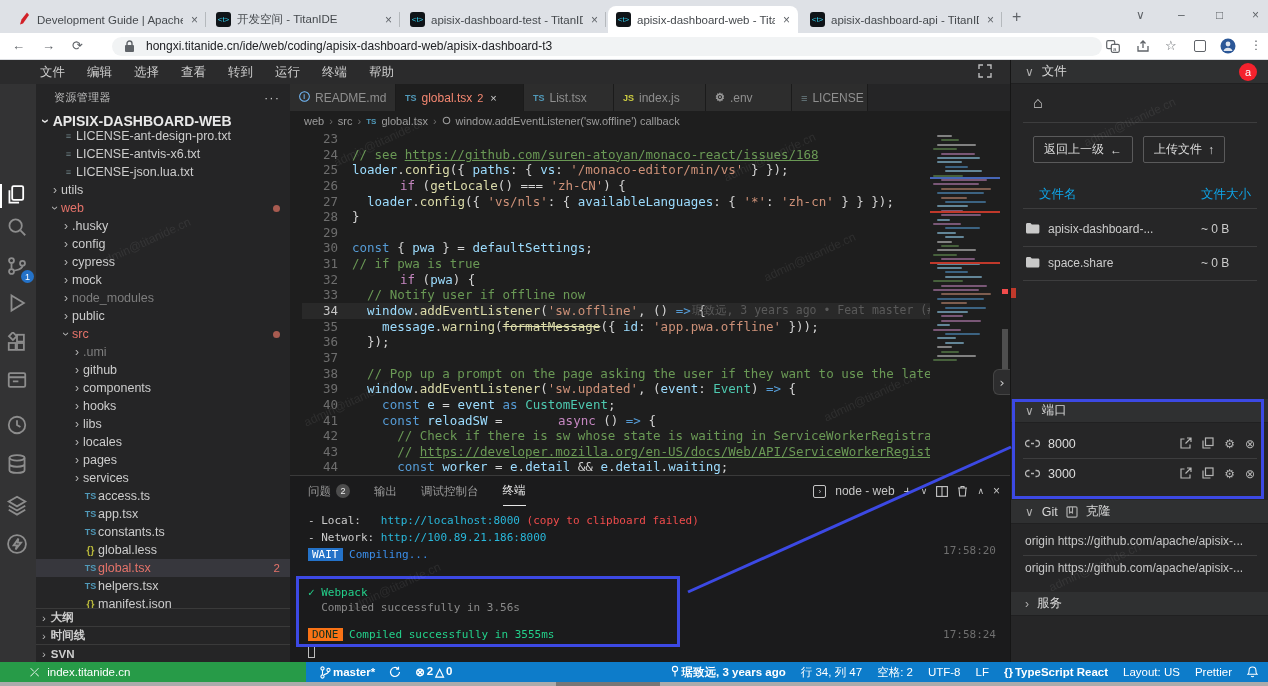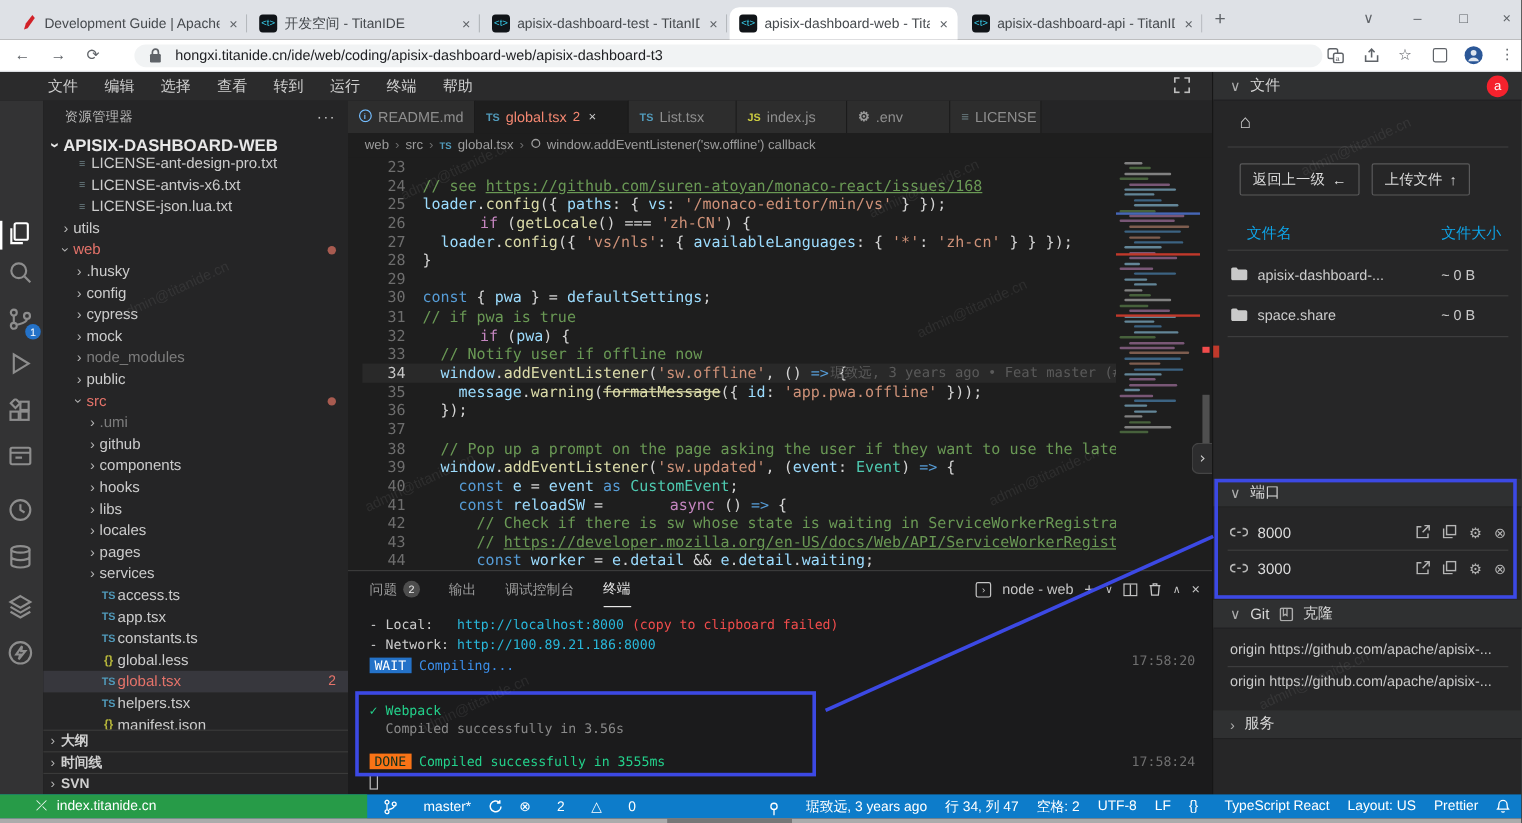--- a/index.html
+++ b/index.html
@@ -133,21 +133,21 @@
   .portrow .pic{display:flex;gap:10px;margin-left:auto;color:#b5b5b5;font-size:12px;align-items:center;}
   .gitrow{position:absolute;left:14px;width:232px;font-size:12px;color:#c8c8c8;white-space:nowrap;overflow:hidden;}
 
   
   .statusbar{position:absolute;left:0;top:662px;width:1268px;height:20px;background:#0d7cca;
              color:#fff;font-size:11.5px;display:flex;align-items:center;}
   .st-remote{height:20px;width:306px;background:#279b48;display:flex;align-items:center;gap:8px;
              padding-left:30px;flex:none;}
   .st-left{display:flex;align-items:center;gap:14px;padding-left:14px;}
   .st-right{margin-left:auto;display:flex;align-items:center;gap:15px;padding-right:10px;white-space:nowrap;}
-  .st-it{display:flex;align-items:flex-end;gap:22px;}
+  .st-it{display:flex;align-items:flex-start;gap:2px;font-weight:bold;}
   .sliver{position:absolute;left:0;top:682px;width:1268px;height:4px;background:#ababab;}
   .sliver .dk{position:absolute;left:556px;width:104px;height:4px;background:#777;}
 
   
   .annobox{position:absolute;border:3px solid #3c49e4;pointer-events:none;}
   .annoline{position:absolute;left:0;top:0;width:1268px;height:686px;pointer-events:none;}
   .wm{position:absolute;color:rgba(215,215,215,.09);font-size:12px;transform:rotate(-25deg);
       pointer-events:none;white-space:nowrap;}
   svg.ic{display:block;}
 </style>

